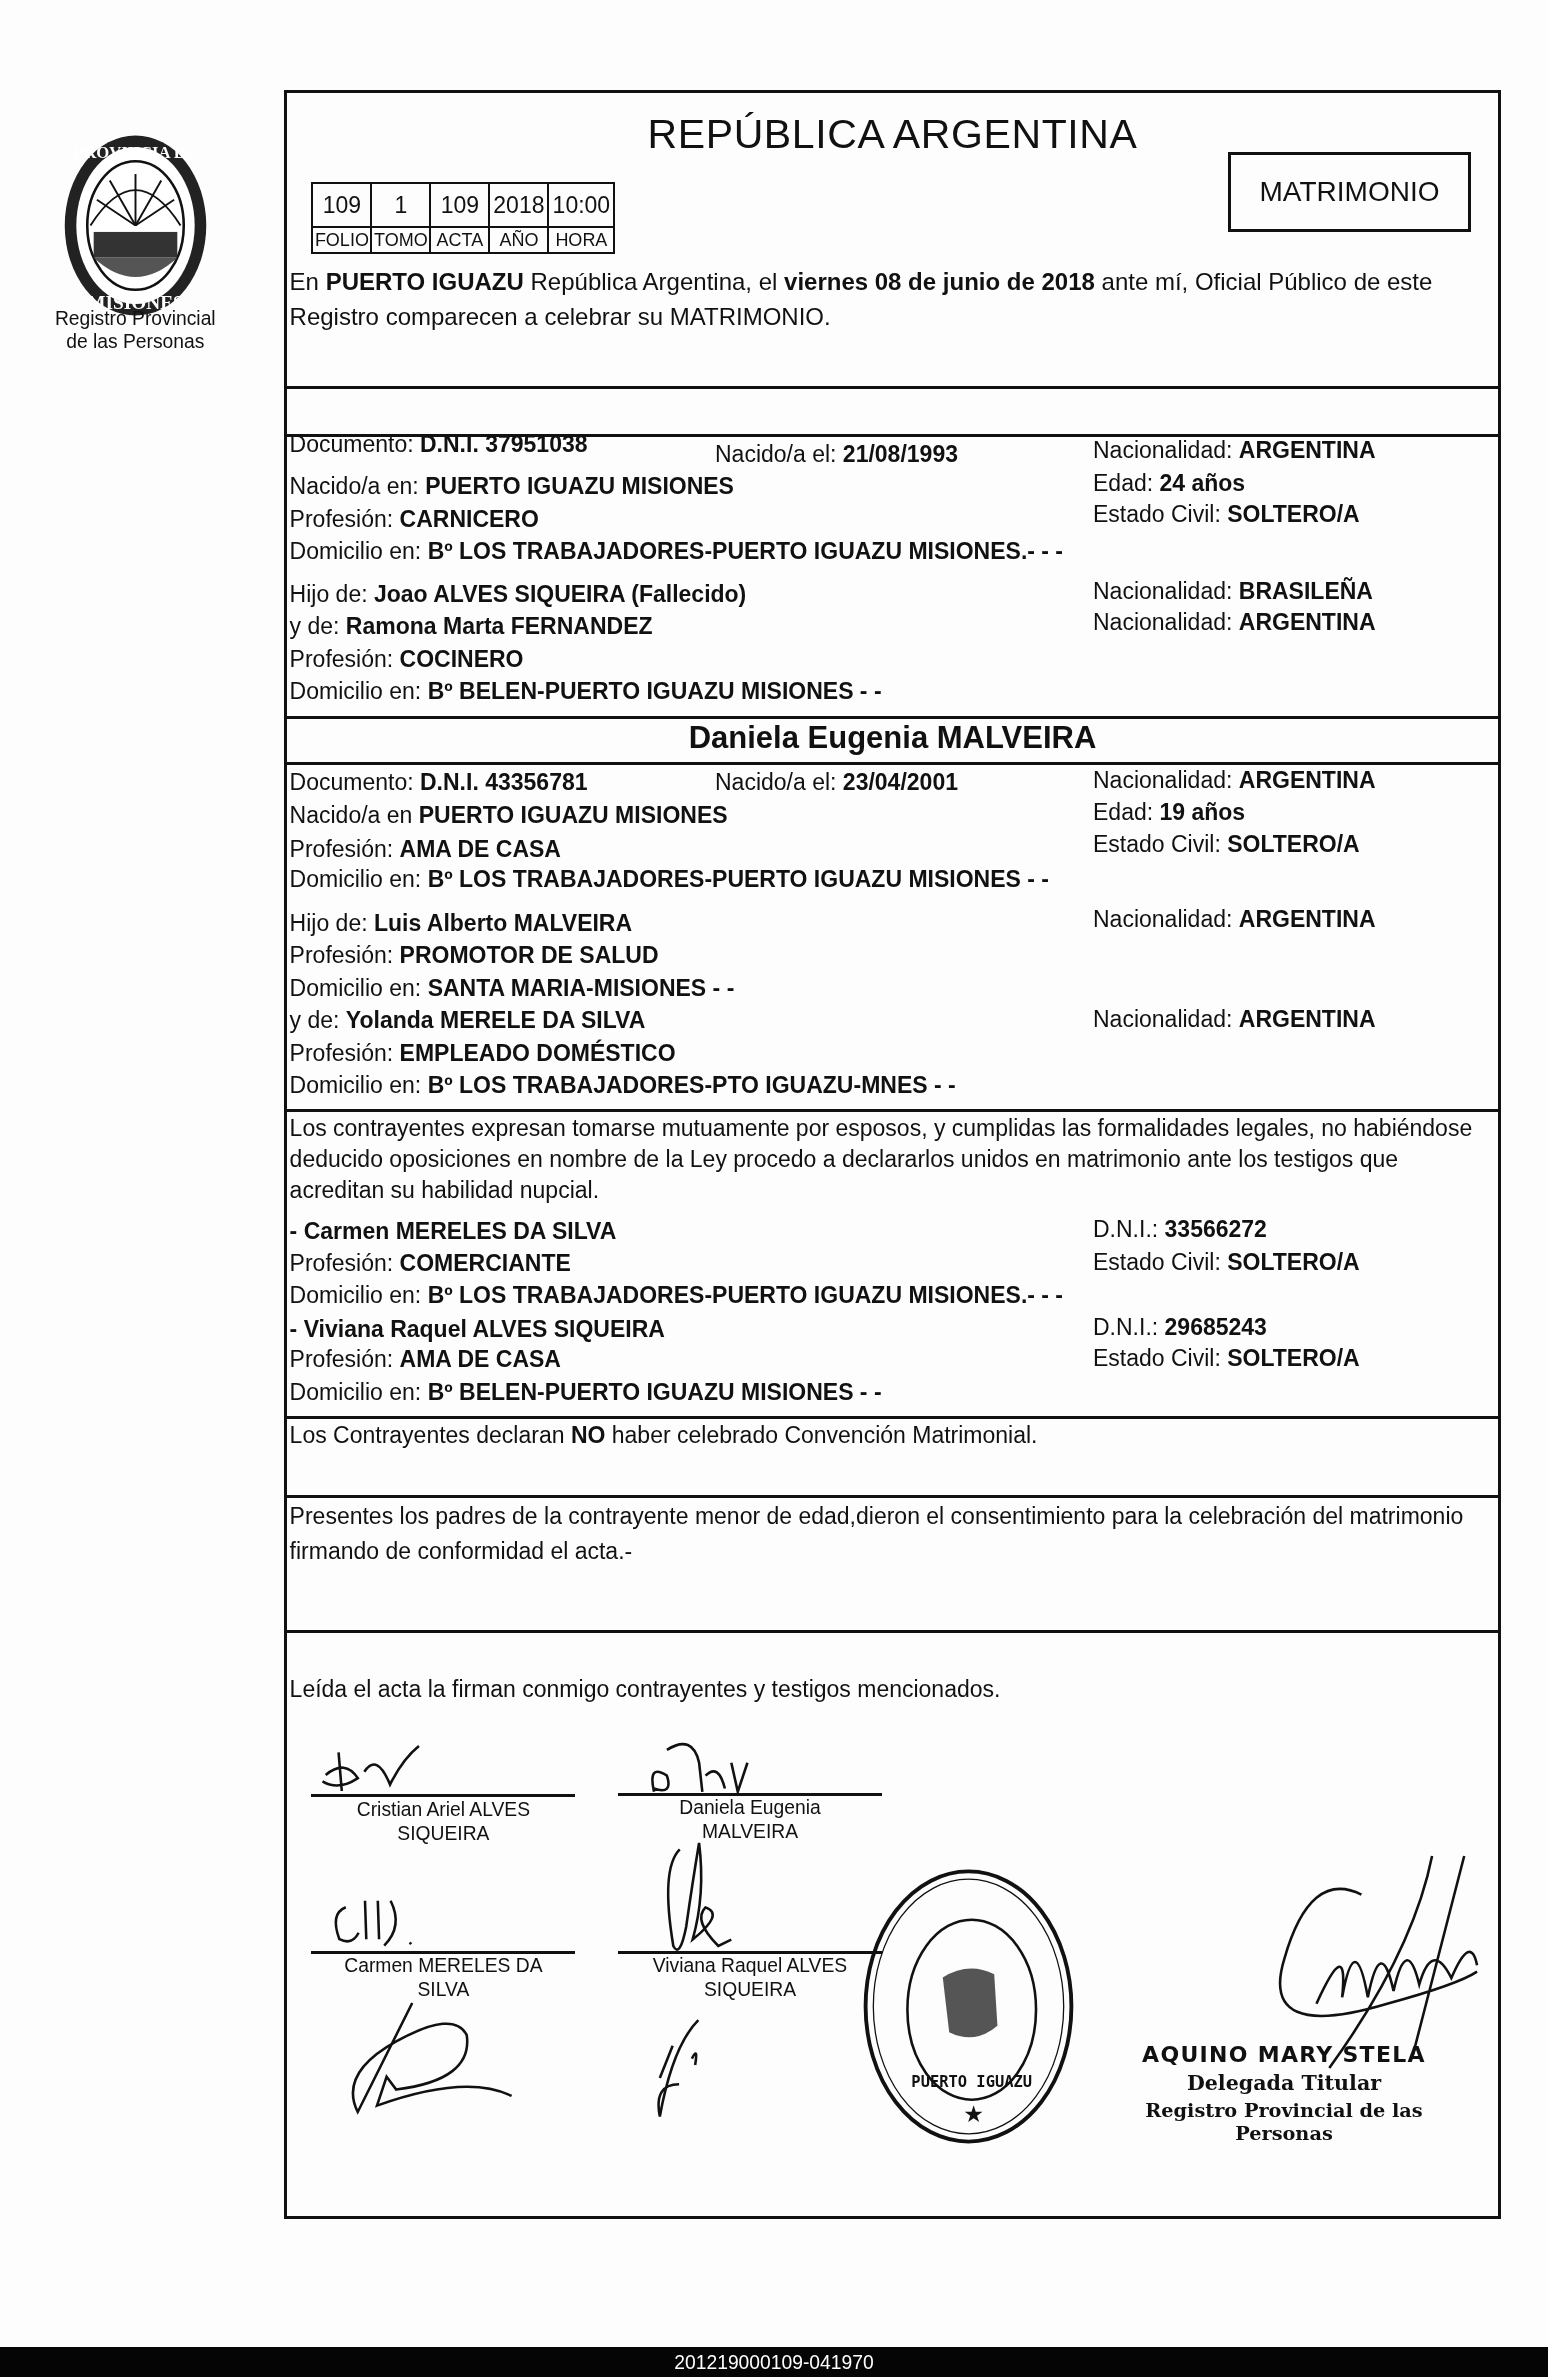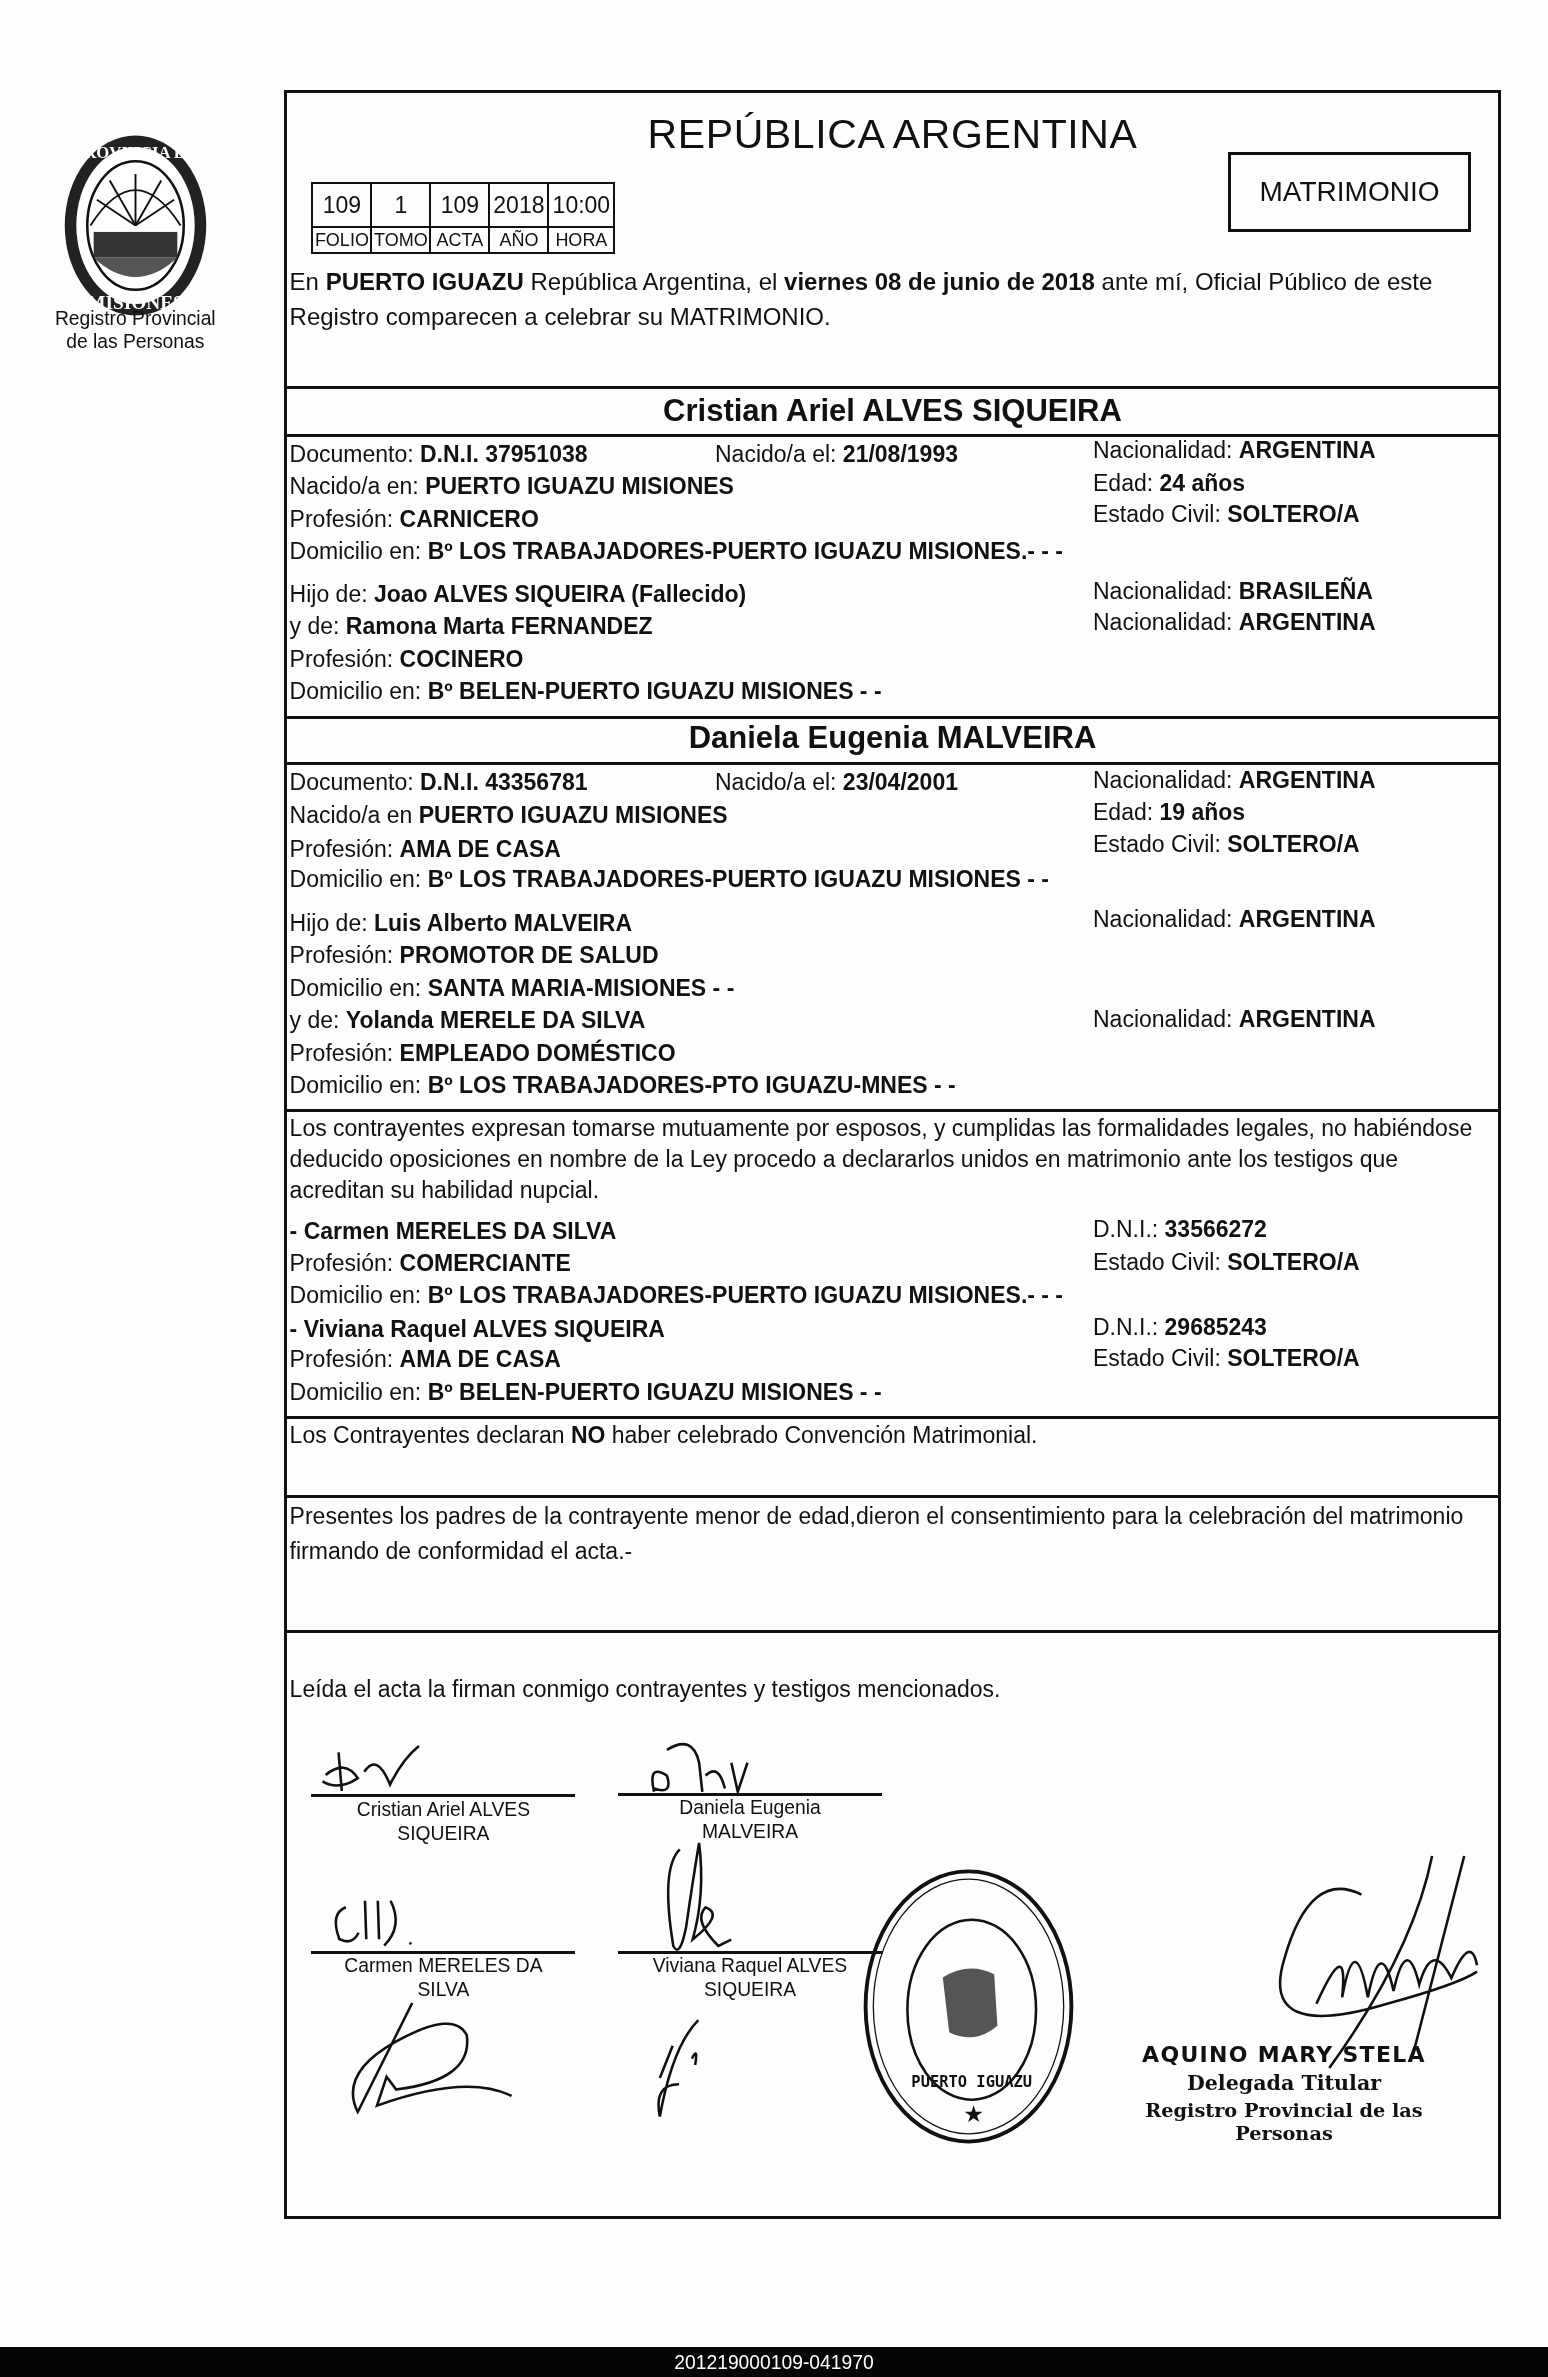--- a/index.html
+++ b/index.html
@@ -81,24 +81,23 @@
       <td>HORA</td>
     </tr>
   </tbody>
     </table>
   <div class="abs tipo-box">MATRIMONIO</div>
   <div class="abs intro">
     <span>En </span><b>PUERTO IGUAZU</b><span> República Argentina, el </span><b>viernes 08 de junio de 2018</b><span> ante mí, Oficial Público de este Registro comparecen a celebrar su MATRIMONIO.</span>
   </div>
 
   <div class="hdiv" style="top:293px"></div>
-  <div class="abs pname" style="top:300px">Cristian Ariel ALVES SIQUEIRA</div>
   <div class="hdiv" style="top:341px"></div>
   <div>
-    <div class="row" style="top:347px"><span>Documento: </span><b>D.N.I. 37951038</b></div>
+    <div class="row" style="top:337px"><span>Documento: </span><b>D.N.I. 37951038</b></div>
     <div class="col2" style="top:347px"><span>Nacido/a el: </span><b>21/08/1993</b></div>
     <div class="col3" style="top:343px"><span>Nacionalidad: </span><b>ARGENTINA</b></div>
     <div class="row" style="top:379px"><span>Nacido/a en: </span><b>PUERTO IGUAZU MISIONES</b></div>
     <div class="col3" style="top:376px"><span>Edad: </span><b>24 años</b></div>
     <div class="row" style="top:412px"><span>Profesión: </span><b>CARNICERO</b></div>
     <div class="col3" style="top:407px"><span>Estado Civil: </span><b>SOLTERO/A</b></div>
     <div class="row" style="top:444px"><span>Domicilio en: </span><b>Bº LOS TRABAJADORES-PUERTO IGUAZU MISIONES.- - -</b></div>
     <div class="row" style="top:487px"><span>Hijo de: </span><b>Joao ALVES SIQUEIRA (Fallecido)</b></div>
     <div class="col3" style="top:484px"><span>Nacionalidad: </span><b>BRASILEÑA</b></div>
     <div class="row" style="top:519px"><span>y de: </span><b>Ramona Marta FERNANDEZ</b></div>

